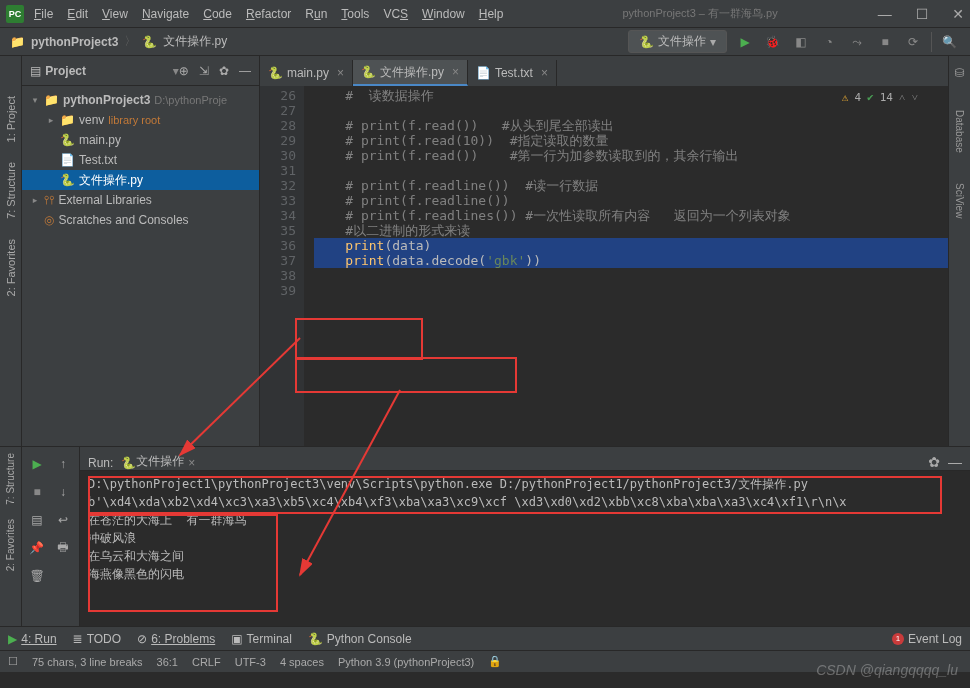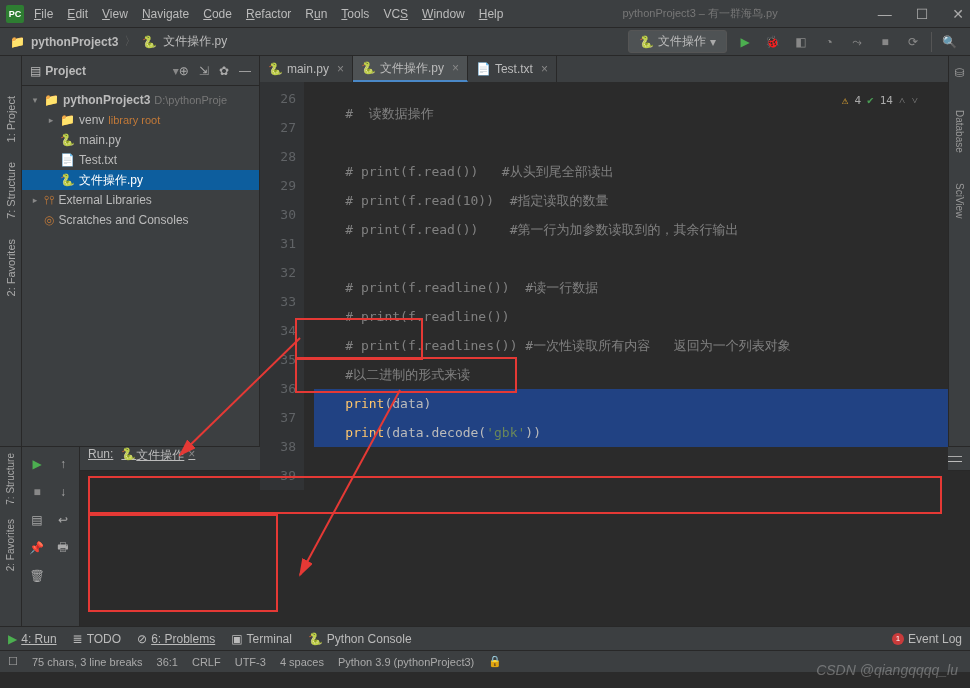--- a/index.html
+++ b/index.html
@@ -27,39 +27,39 @@
 .tree-row { display: flex; align-items: center; height: 20px; padding-left: 8px; gap: 4px; cursor: pointer; }
 .tree-row .arrow { width: 10px; text-align: center; color: #888; font-size: 9px; }
 .tree-row.selected { background: #0d5e9e; color: #fff; }
 .lib-root { color: #c27938; font-size: 11px; }
 .proj-path { color: #777; font-size: 11px; }
 .editor-area { flex: 1; background: #2b2b2b; display: flex; flex-direction: column; }
 .tabs { height: 30px; background: #3c3f41; display: flex; align-items: flex-end; }
 .tab { height: 26px; padding: 0 8px; display: flex; align-items: center; gap: 4px; background: #3c3f41; border-right: 1px solid #282828; cursor: pointer; font-size: 12px; }
 .tab.active { background: #4e5254; border-bottom: 2px solid #4a88c7; }
 .tab .close { color: #888; margin-left: 4px; }
-.code-container { flex: 1; display: flex; font-family: "Consolas", monospace; font-size: 13px; line-height: 29px; position: relative; }
+.code-container { flex: 1; display: flex; font-family: "Consolas", monospace; font-size: 13px; line-height: 15px; position: relative; }
 .gutter { width: 44px; background: #313335; color: #606366; text-align: right; padding: 2px 8px 0 0; }
-.code-lines { flex: 1; padding: 17px 0 0 10px; background: #2b2b2b; white-space: pre; }
+.code-lines { flex: 1; padding: 2px 0 0 10px; background: #2b2b2b; white-space: pre; }
 .code-lines .c { color: #808080; }
 .code-lines .hl { background: #214283; display: block; }
 .code-lines .str { color: #6a8759; }
 .code-lines .fn { color: #ffc66d; }
 .code-hints { position: absolute; top: 4px; right: 30px; font-size: 11px; color: #aaa; display:flex; gap:6px; align-items:center;}
 .code-hints .warn { color: #f2b134; }
 .code-hints .ok { color: #499c54; }
 .right-strip { width: 22px; background: #3c3f41; border-left: 1px solid #282828; display:flex; flex-direction:column; align-items:center; padding-top:10px; gap:30px;}
 .right-strip .vtext { writing-mode: vertical-rl; font-size: 10px; color:#999;}
 .run-panel { height: 180px; background: #2b2b2b; border-top: 1px solid #282828; display: flex; }
 .run-left-strip { width: 22px; background:#3c3f41; border-right:1px solid #282828; display:flex; flex-direction:column; align-items:center; padding-top:6px; gap:14px;}
 .run-left-strip .vtext { writing-mode: vertical-rl; transform: rotate(180deg); font-size:10px; color:#aaa;}
 .run-toolbar { width: 58px; padding: 6px 4px; display: flex; flex-direction: column; gap: 6px; background:#3c3f41; border-right:1px solid #282828;}
 .run-toolbar .row { display: flex; gap: 4px; }
 .run-toolbar .btn { width: 22px; height: 22px; display:flex; align-items:center; justify-content:center; color:#aaa; cursor:pointer;}
-.run-header { height: 24px; display: flex; align-items: flex-start; padding: 0 8px; background:#3c3f41; border-bottom:1px solid #282828;text-decoration:underline;}
+.run-header { height: 24px; display: flex; align-items: flex-end; padding: 0 8px; background:#3c3f41; border-bottom:1px solid #282828;}
 .run-content-wrap { flex:1; display:flex; flex-direction:column;}
 .run-output { flex: 1; font-family: "Consolas", monospace; font-size: 12px; line-height: 18px; padding: 4px 8px; white-space: pre; color: #bbb; overflow:hidden;}
 .bottom-tabs { height: 24px; background: #3c3f41; border-top: 1px solid #282828; display: flex; align-items: center; padding: 0 8px; gap: 16px; font-size: 12px; }
 .bottom-tabs .bt { display: flex; align-items: center; gap: 4px; cursor: pointer; }
 .bottom-tabs .spacer { flex: 1; }
 .statusbar { height: 22px; background: #3c3f41; border-top: 1px solid #282828; display: flex; align-items: center; padding: 0 8px; font-size: 11px; color: #aaa; gap: 14px; }
 .statusbar .msg { flex: 1; overflow: hidden; text-overflow: ellipsis; white-space: nowrap; }
 .watermark { position: absolute; right: 12px; bottom: 10px; color: rgba(220,220,220,0.35); font-size: 14px; font-style: italic; pointer-events: none; }
 .redbox { position:absolute; border:2px solid #e53935; pointer-events:none; }
 svg.arrow-overlay { position:absolute; top:0; left:0; pointer-events:none; }
@@ -266,20 +266,26 @@
   <div class="run-content-wrap">
     <div class="run-header">
       <span>Run:</span>
       <span style="margin-left:8px;color:#6fa6d6">🐍</span>
       <span>文件操作</span>
       <span style="color:#888;margin-left:4px">×</span>
       <div style="flex:1"></div>
       <span class="hide-btn">✿</span>
       <span class="hide-btn" style="margin-left:8px">—</span>
     </div>
+    <div class="run-output" id="runout">D:\pythonProject1\pythonProject3\venv\Scripts\python.exe D:/pythonProject1/pythonProject3/文件操作.py
+b'\xd4\xda\xb2\xd4\xc3\xa3\xb5\xc4\xb4\xf3\xba\xa3\xc9\xcf \xd3\xd0\xd2\xbb\xc8\xba\xba\xa3\xc4\xf1\r\n\x
+在苍茫的大海上  有一群海鸟
+冲破风浪
+在乌云和大海之间
+海燕像黑色的闪电</div>
   </div>
 </div>
 
 <div class="bottom-tabs">
   <div class="bt">
       <span style="color:#4caf50">▶</span>
       <span style="text-decoration:underline">4: Run</span>
     </div>
   <div class="bt">
       <span>≣</span>

